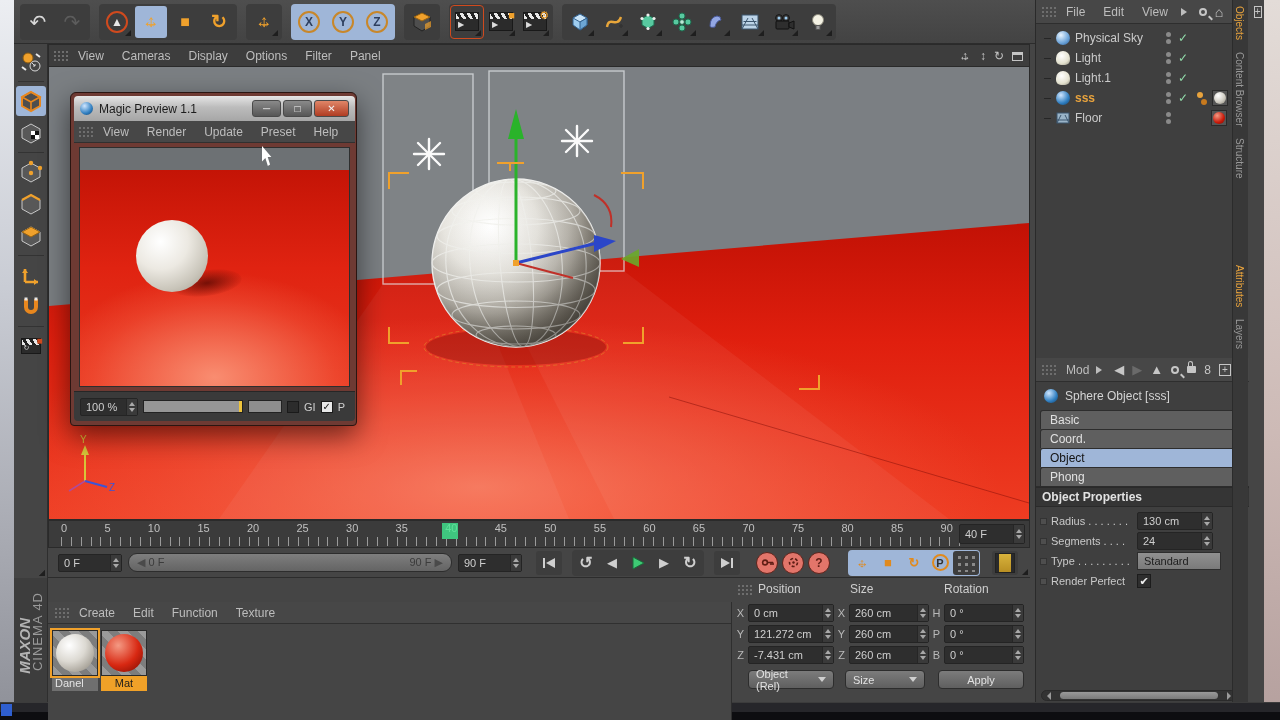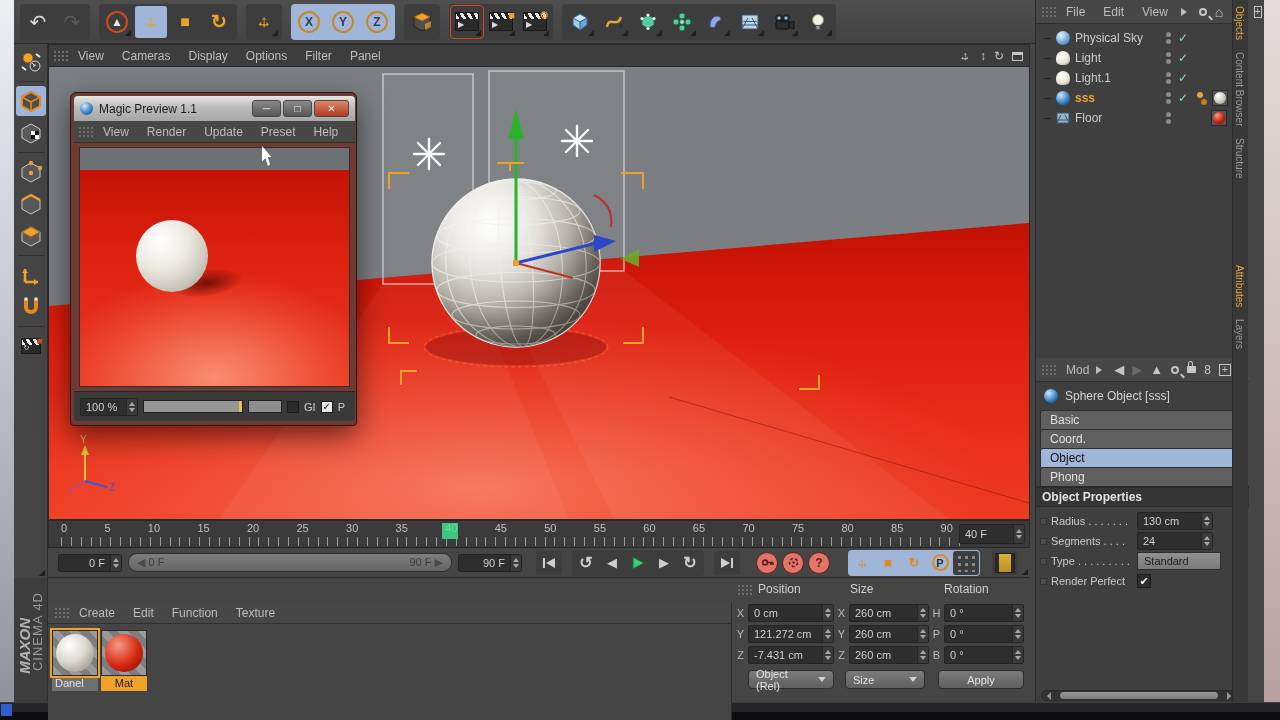--- a/index.html
+++ b/index.html
@@ -65,21 +65,21 @@
   
   #timeline{left:48px;top:520px;width:982px;height:28px;background:#3b3b3b;border:1px solid #2a2a2a;}
   #ticklabels{position:absolute;left:12px;top:1px;width:892px;display:flex;justify-content:space-between;color:#c0c0c0;font-size:11px;}
   #ticklabels span{z-index:2;}
   #ticklabels .cur{color:#5fe09a;}
   #tickmarks{position:absolute;left:12px;top:16px;width:900px;height:9px;
      background:repeating-linear-gradient(to right,#9a9a9a 0 1px,transparent 1px 9.87px);}
   #playhead{position:absolute;left:393px;top:2px;width:16px;height:16px;background:#3fc57f;z-index:1;}
   #framefld{position:absolute;left:910px;top:3px;width:66px;height:20px;}
   
-  #transport{left:48px;top:548px;width:982px;height:30px;background:#454545;border-bottom:1px solid #2c2c2c;display:flex;align-items:center;text-align:right;}
+  #transport{left:48px;top:548px;width:982px;height:30px;background:#454545;border-bottom:1px solid #2c2c2c;display:flex;align-items:center;}
   .tbtn{width:26px;height:24px;border-radius:3px;display:flex;align-items:center;justify-content:center;color:#cfcfcf;font-size:13px;flex:0 0 auto;}
   .tbtn.blue{background:#9fb6d8;color:#e08a1e;}
   .rbtn{width:22px;height:22px;border-radius:50%;background:#e2756a;border:1px solid #5e241c;color:#5e1d14;font-weight:bold;font-size:12px;display:flex;align-items:center;justify-content:center;margin:0 2px;}
   #rslider{width:324px;height:19px;background:linear-gradient(#7e7e7e,#646464);border:1px solid #2d2d2d;border-radius:9px;display:flex;align-items:center;justify-content:space-between;padding:0 8px;color:#3c3c3c;font-size:11px;}
   .dotgrid{width:20px;height:18px;background:radial-gradient(#8a8a8a 1.6px,transparent 1.8px);background-size:7px 7px;}
   .film{width:20px;height:20px;background:linear-gradient(#d8b33c,#b98f23);border:1px solid #222;
     box-shadow:inset 3px 0 0 #2a2a2a, inset -3px 0 0 #2a2a2a;}
   
   #brand{left:14px;top:578px;width:34px;height:124px;background:#3d3d3d;border-right:1px solid #2e2e2e;overflow:hidden;}
   #brand .v{position:absolute;writing-mode:vertical-rl;transform:rotate(180deg);color:#b4b4b4;}

